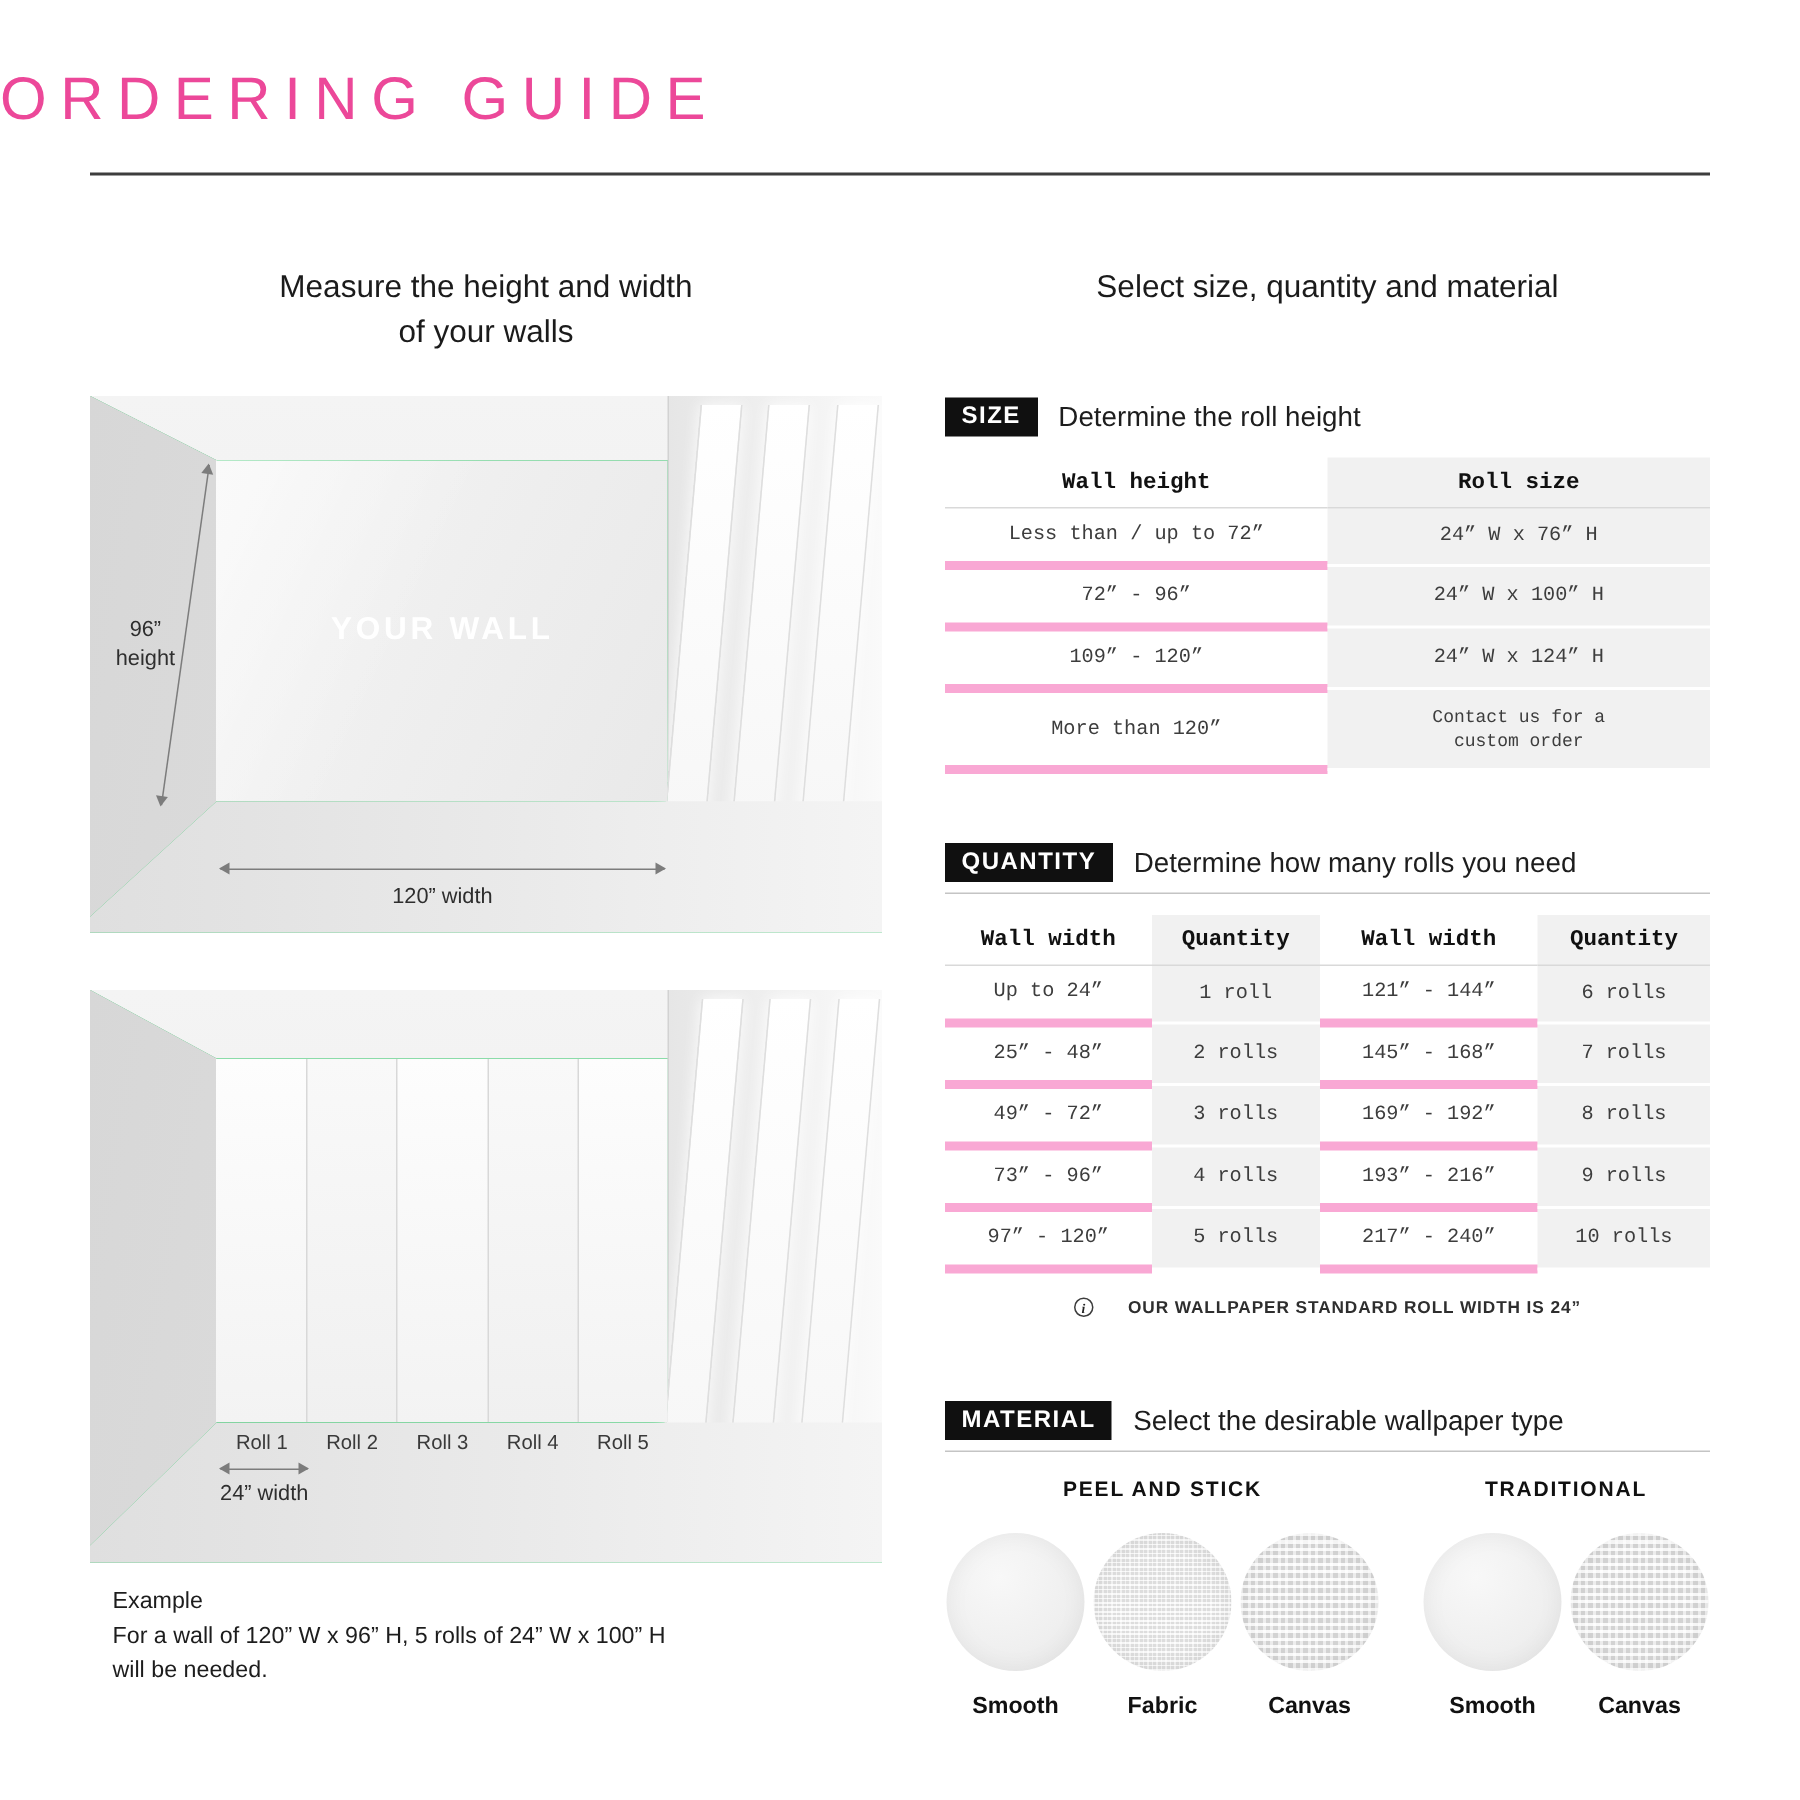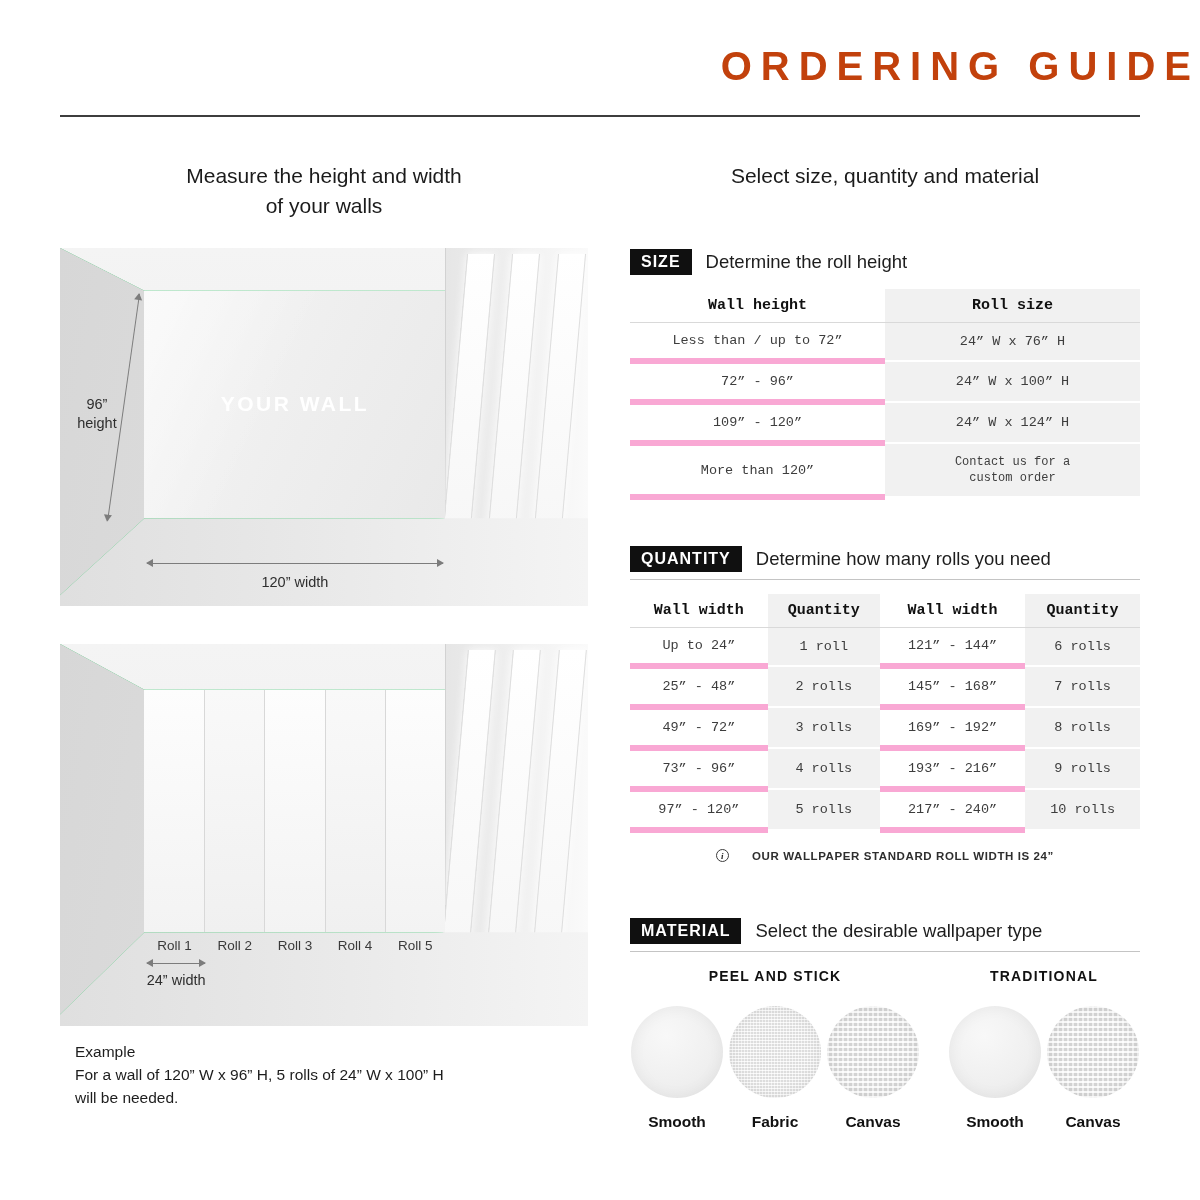--- a/index.html
+++ b/index.html
@@ -1,25 +1,25 @@
 <!DOCTYPE html>
 <html><head>
 <meta charset="utf-8">
 <style>
   * { margin:0; padding:0; box-sizing:border-box; }
   html,body { width:1200px; height:1200px; }
   body { font-family:"Liberation Sans","DejaVu Sans",sans-serif; background:#ffffff; color:#1a1a1a; }
   .page { position:relative; width:1200px; height:1200px; overflow:hidden; background:#fff; }
 
   
-  .title { text-align:right; padding-top:44px; font-size:40px; font-weight:700; letter-spacing:9px; color:#c2410c; }
+  .title { text-align:left; padding-top:44px; font-size:40px; font-weight:400; letter-spacing:9px; color:#ec4899; }
   .rule { margin:26px 60px 0; border-bottom:2px solid #3d3d3d; }
 
   
-  .columns { display:flex; padding:0 60px; margin-top:44px; gap:42px; }
+  .columns { display:flex; padding:0 60px; margin-top:60px; gap:42px; }
   .col-left { width:528px; flex:0 0 528px; }
   .col-right { width:510px; flex:0 0 510px; }
 
   .left-heading { text-align:center; font-size:21px; font-weight:400; line-height:1.45; color:#1b1b1b; margin-bottom:26px; }
   .right-heading { text-align:center; font-size:21px; font-weight:400; color:#1b1b1b; line-height:30px; margin-bottom:58px; }
 
   
   .room { position:relative; width:528px; background:#22c55e; overflow:hidden; }
   .room1 { height:358px; margin-bottom:38px; }
   .room2 { height:382px; }

